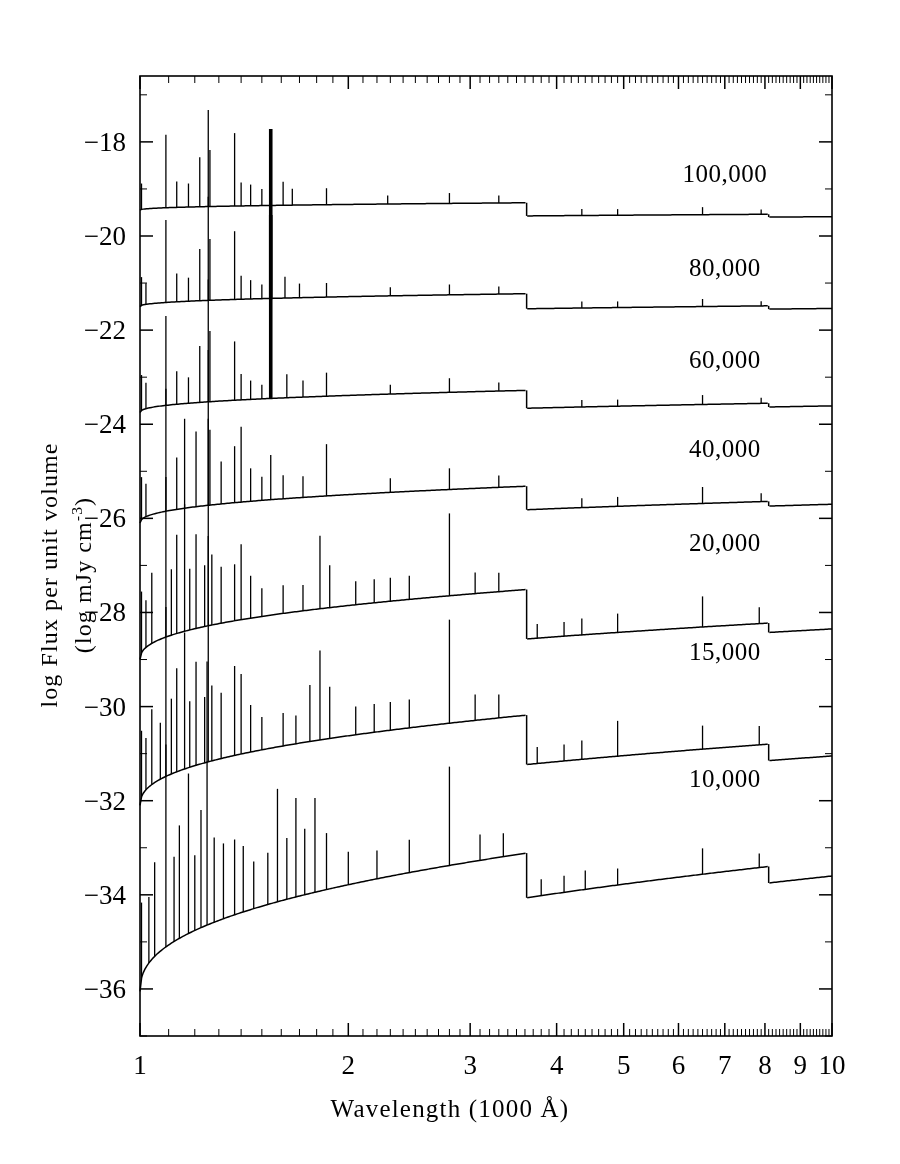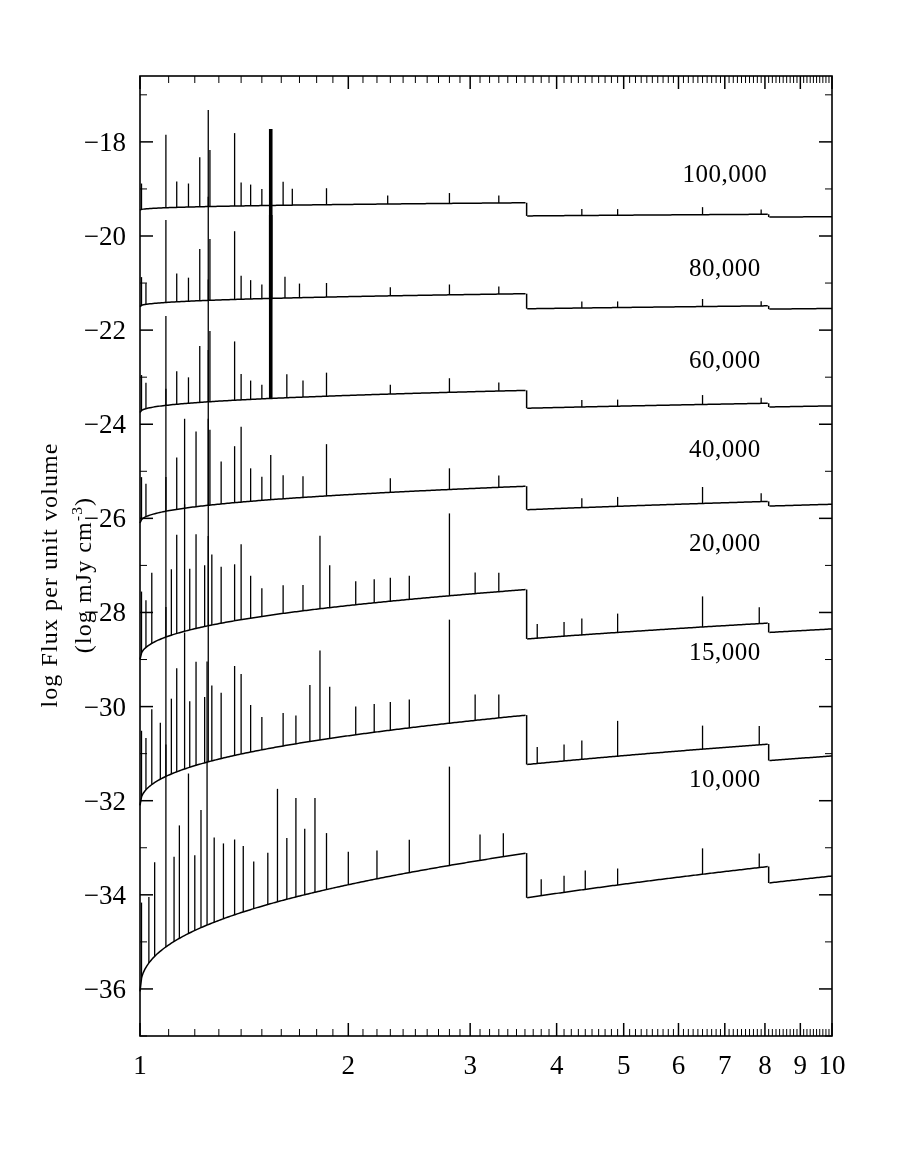--- a/index.html
+++ b/index.html
@@ -553,20 +553,21 @@
         <line x1="541.21" x2="541.21" y1="895.64" y2="879.17" stroke="#000" stroke-width="1.3"></line>
         <line x1="564.05" x2="564.05" y1="892.34" y2="875.87" stroke="#000" stroke-width="1.3"></line>
         <line x1="585.27" x2="585.27" y1="889.36" y2="870.54" stroke="#000" stroke-width="1.3"></line>
         <line x1="617.62" x2="617.62" y1="884.98" y2="868.51" stroke="#000" stroke-width="1.3"></line>
         <line x1="702.54" x2="702.54" y1="874.23" y2="848.35" stroke="#000" stroke-width="1.3"></line>
         <line x1="759.25" x2="759.25" y1="867.57" y2="853.46" stroke="#000" stroke-width="1.3"></line>
         <text x="724.8078436898658" y="786.5882352941176" text-anchor="middle" font-family="&quot;Liberation Serif&quot;, serif" font-size="25" letter-spacing="0.5" fill="#000">10,000</text>
       </g>
     </svg>
 
+  <div class="axis-title" id="xlabel">Wavelength (1000 Å)</div>
 
   <div id="ylabel-wrap">
     <span id="ylabel-line1">log Flux per unit volume</span>
     <span id="ylabel-line2">
       <span>(log mJy cm</span><sup>-3</sup><span>)</span>
     </span>
   </div>
 </div>
 
 </body></html>

